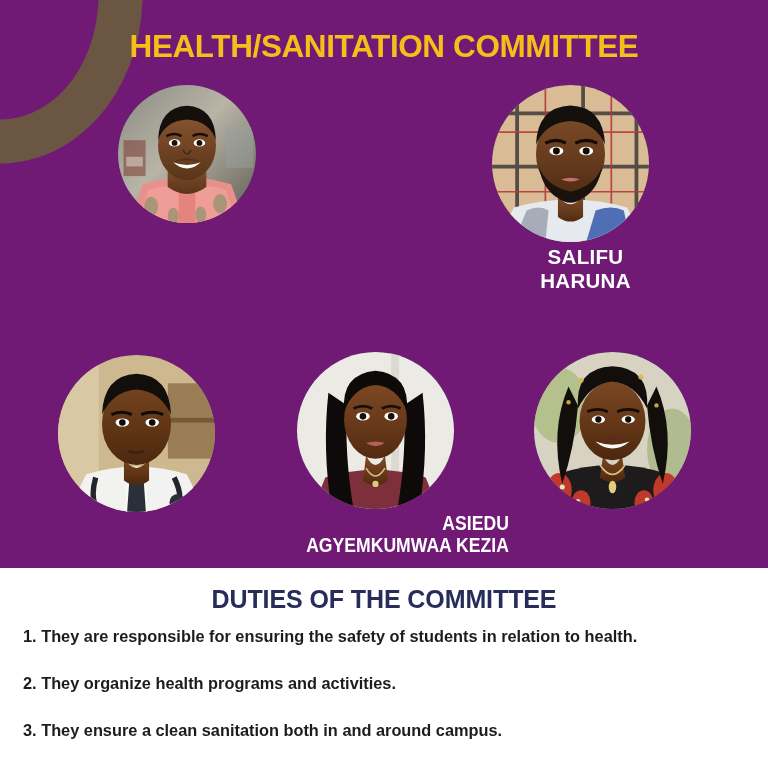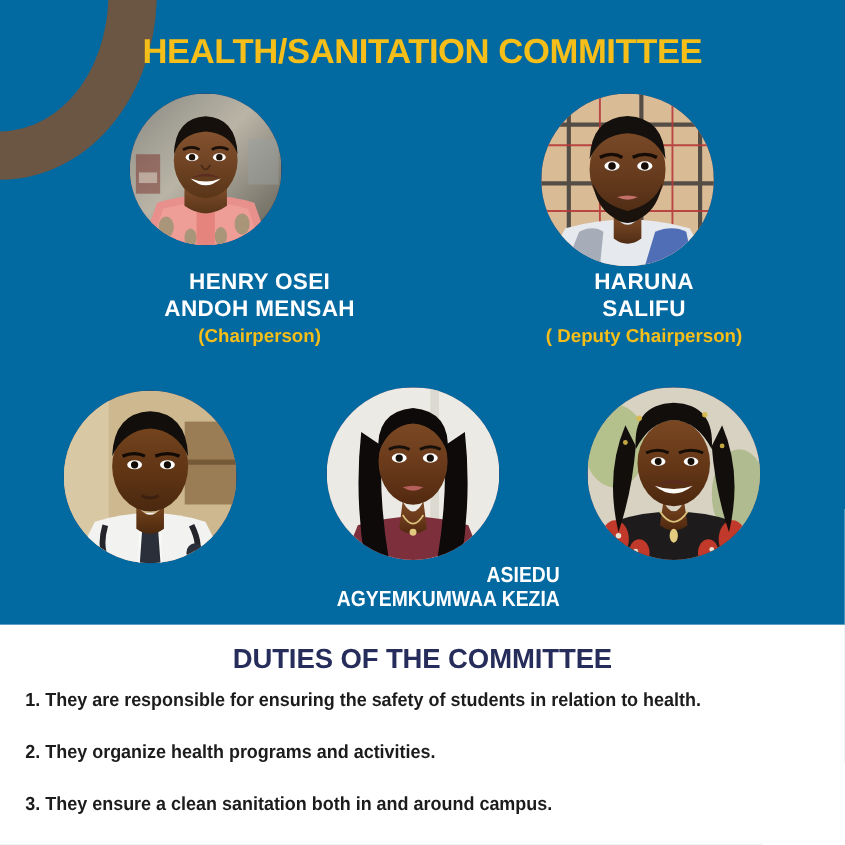--- a/index.html
+++ b/index.html
@@ -20,21 +20,21 @@
     overflow: hidden;
   }
 
   
   .navy-panel {
     position: absolute;
     left: 0;
     top: 0;
     width: 768px;
     height: 568px;
-    background: #0369a1;
+    background: #701a75;
     overflow: hidden;
   }
   .corner-arc {
     position: absolute;
     left: -158px;
     top: -196px;
     width: 300px;
     height: 360px;
     border: 44px solid #6B5644;
     border-radius: 50%;
@@ -237,30 +237,24 @@
         <ellipse cx="41" cy="42" rx="4.4" ry="2.7" fill="#fff"></ellipse>
         <ellipse cx="60" cy="42" rx="4.4" ry="2.7" fill="#fff"></ellipse>
         <circle cx="41" cy="42" r="2.2" fill="#140c05"></circle>
         <circle cx="60" cy="42" r="2.2" fill="#140c05"></circle>
         <path d="M34 37 Q41 33.5 47 37" stroke="#140c05" stroke-width="2" fill="none"></path>
         <path d="M53 37 Q60 33.5 67 37" stroke="#140c05" stroke-width="2" fill="none"></path>
         <path d="M44 60 Q50 63 56 60 Q50 58 44 60 Z" fill="#c4706a"></path>
       </svg>
     </div>
 
-    <div class="name-block n1">
-      <span class="nm">HENRY OSEI</span>
-      <span class="nm">ANDOH MENSAH</span>
-      <span class="role">(Chairperson)</span>
-    </div>
 
     <div class="name-block n2">
+      <span class="nm">SALIFU</span>
       <span class="nm">HARUNA</span>
-      <span class="nm">SALIFU</span>
-      <span class="role">( Deputy Chairperson)</span>
     </div>
 
     <div class="avatar r2-a">
       <svg viewBox="0 0 100 100" preserveAspectRatio="xMidYMid slice">
         <defs>
           <linearGradient id="sk3" x1="0" y1="0" x2="0" y2="1">
             <stop offset="0%" stop-color="#76451f"></stop>
             <stop offset="60%" stop-color="#5e3414"></stop>
             <stop offset="100%" stop-color="#4a280f"></stop>
           </linearGradient>

